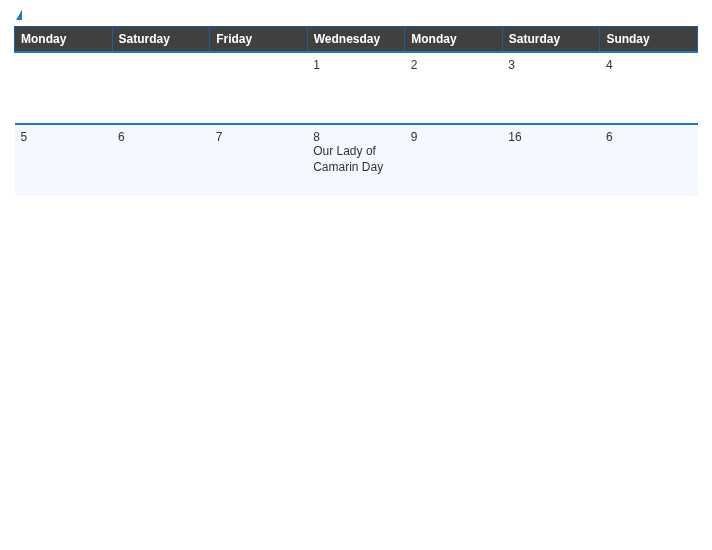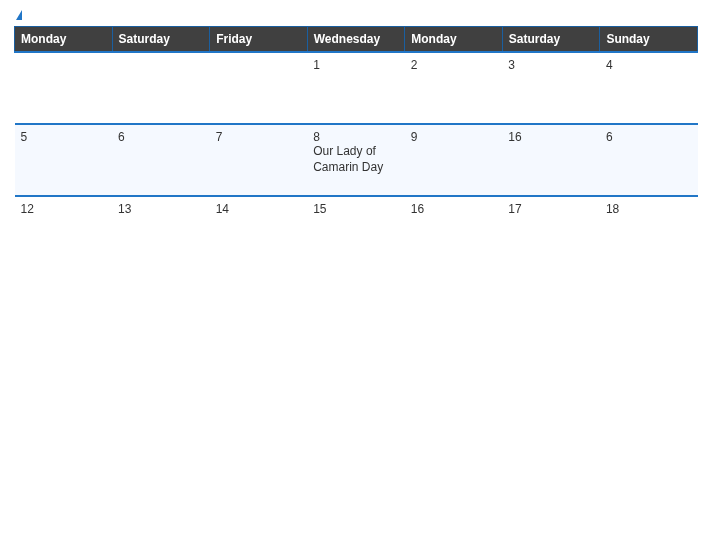--- a/index.html
+++ b/index.html
@@ -170,38 +170,15 @@
           <td>
             <span class="day-num">9</span>
           </td>
           <td>
             <span class="day-num">16</span>
           </td>
           <td>
             <span class="day-num">6</span>
           </td>
         </tr>
-        <tr>
-          <td>
-            <span class="day-num">12</span>
-          </td>
-          <td>
-            <span class="day-num">13</span>
-          </td>
-          <td>
-            <span class="day-num">14</span>
-          </td>
-          <td>
-            <span class="day-num">15</span>
-          </td>
-          <td>
-            <span class="day-num">16</span>
-          </td>
-          <td>
-            <span class="day-num">17</span>
-          </td>
-          <td>
-            <span class="day-num">18</span>
-          </td>
-        </tr>
       </tbody>
   </table>
 </div>
 
 </body></html>

